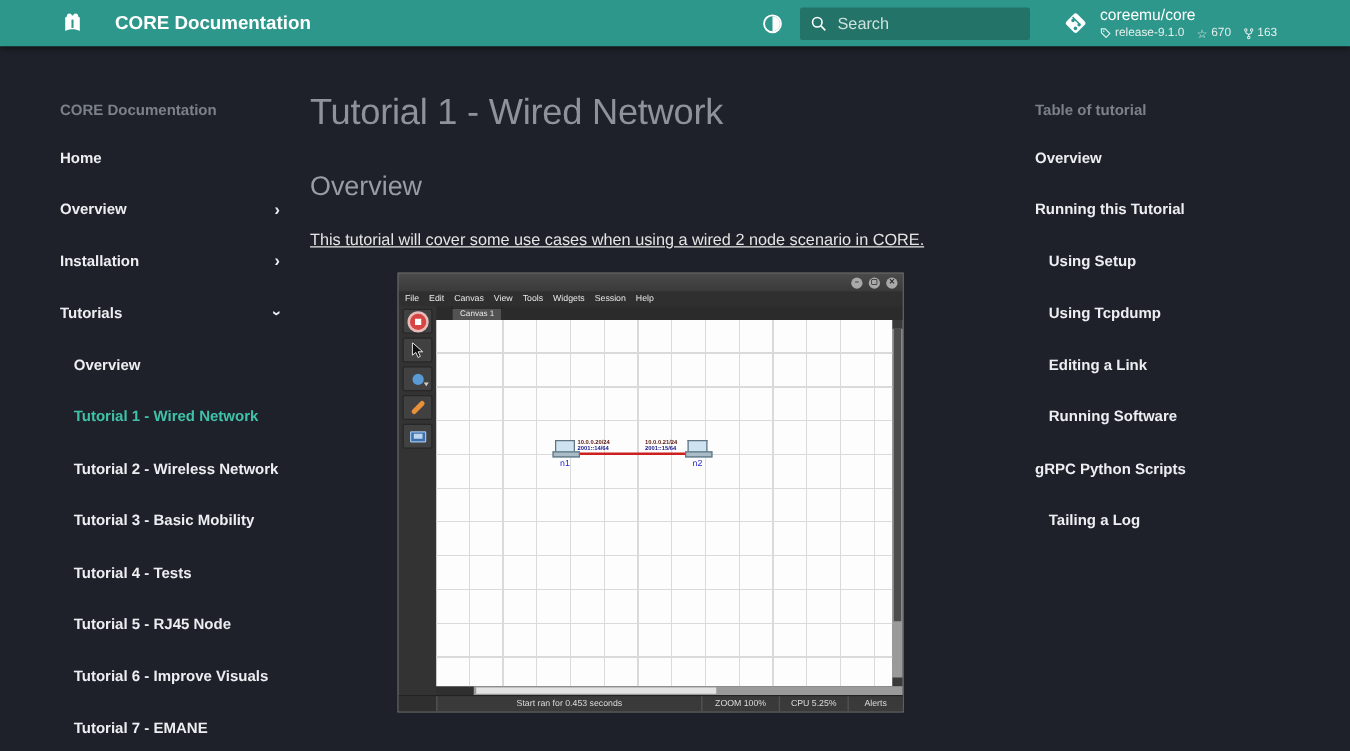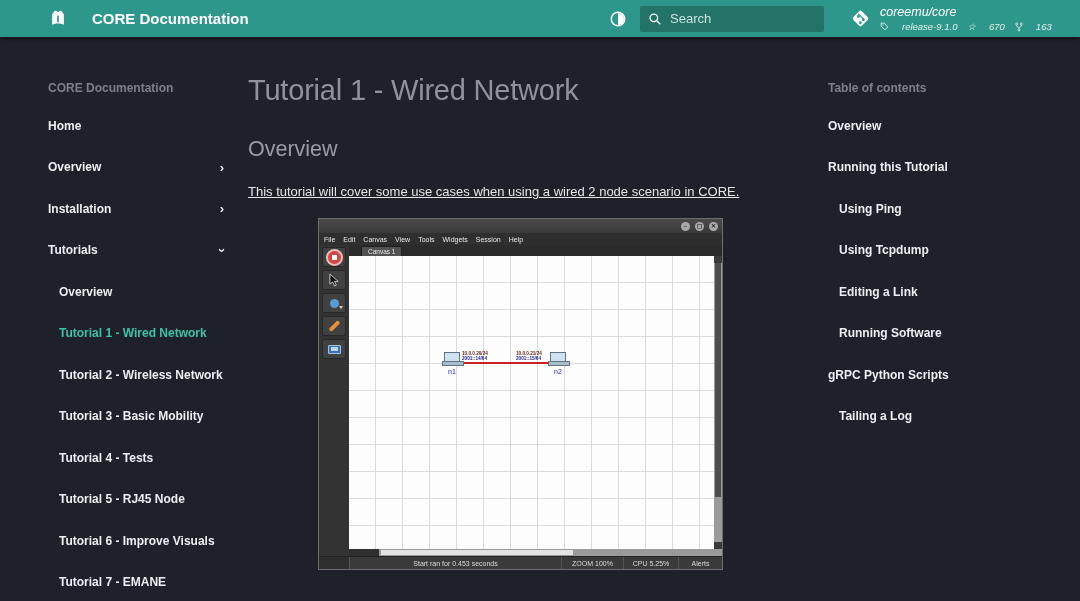--- a/index.html
+++ b/index.html
@@ -30,26 +30,25 @@
   }
   .searchbox input {
     background:transparent; border:0; outline:0; color:#fff;
     font-size:13px; margin-left:8px; width:140px;
     font-family:"Liberation Sans", sans-serif;
   }
   .searchbox input::placeholder { color:#d7e8e4; opacity:.95; }
   .repo {
     display:flex; align-items:center; gap:9px; margin-right:18px; cursor:pointer;
     min-width:212px;
-    font-style:italic;
   }
   .repo-text { display:flex; flex-direction:column; gap:2px; }
   .repo-name { font-size:12.5px; color:#fff; font-weight:400; }
   .repo-meta { display:flex; align-items:center; gap:10px; font-size:9.5px; color:#e3efec; }
-  .repo-meta .m { display:flex; align-items:center; gap:13px; }
+  .repo-meta .m { display:flex; align-items:center; gap:3px; }
 
   
   .sidebar { position:absolute; left:48px; top:81px; width:176px; }
   .toc     { position:absolute; left:828px; top:81px; width:205px; }
   .nav-header { font-size:12px; font-weight:700; color:#7c808a; margin-bottom:12px; }
   .nav-list { list-style:none; }
   .nav-item {
     height:21.5px; display:flex; align-items:center; justify-content:space-between;
     font-size:12px; font-weight:600; color:#eceef2; cursor:pointer;margin-top:20px;
   }
@@ -257,30 +256,30 @@
         <span>Tutorial 7 - EMANE</span>
       </li>
     <li class="nav-item">
         <span>Detailed Topics</span>
         <span class="chev">›</span>
       </li>
   </ul>
 </nav>
 
 <nav class="toc">
-  <div class="nav-header">Table of contents</div>
+  <div class="nav-header">Table of tutorial</div>
   <ul class="nav-list">
     <li class="nav-item">
         <span>Overview</span>
       </li>
     <li class="nav-item">
         <span>Running this Tutorial</span>
       </li>
     <li class="nav-item sub">
-        <span>Using Ping</span>
+        <span>Using Setup</span>
       </li>
     <li class="nav-item sub">
         <span>Using Tcpdump</span>
       </li>
     <li class="nav-item sub">
         <span>Editing a Link</span>
       </li>
     <li class="nav-item sub">
         <span>Running Software</span>
       </li>

